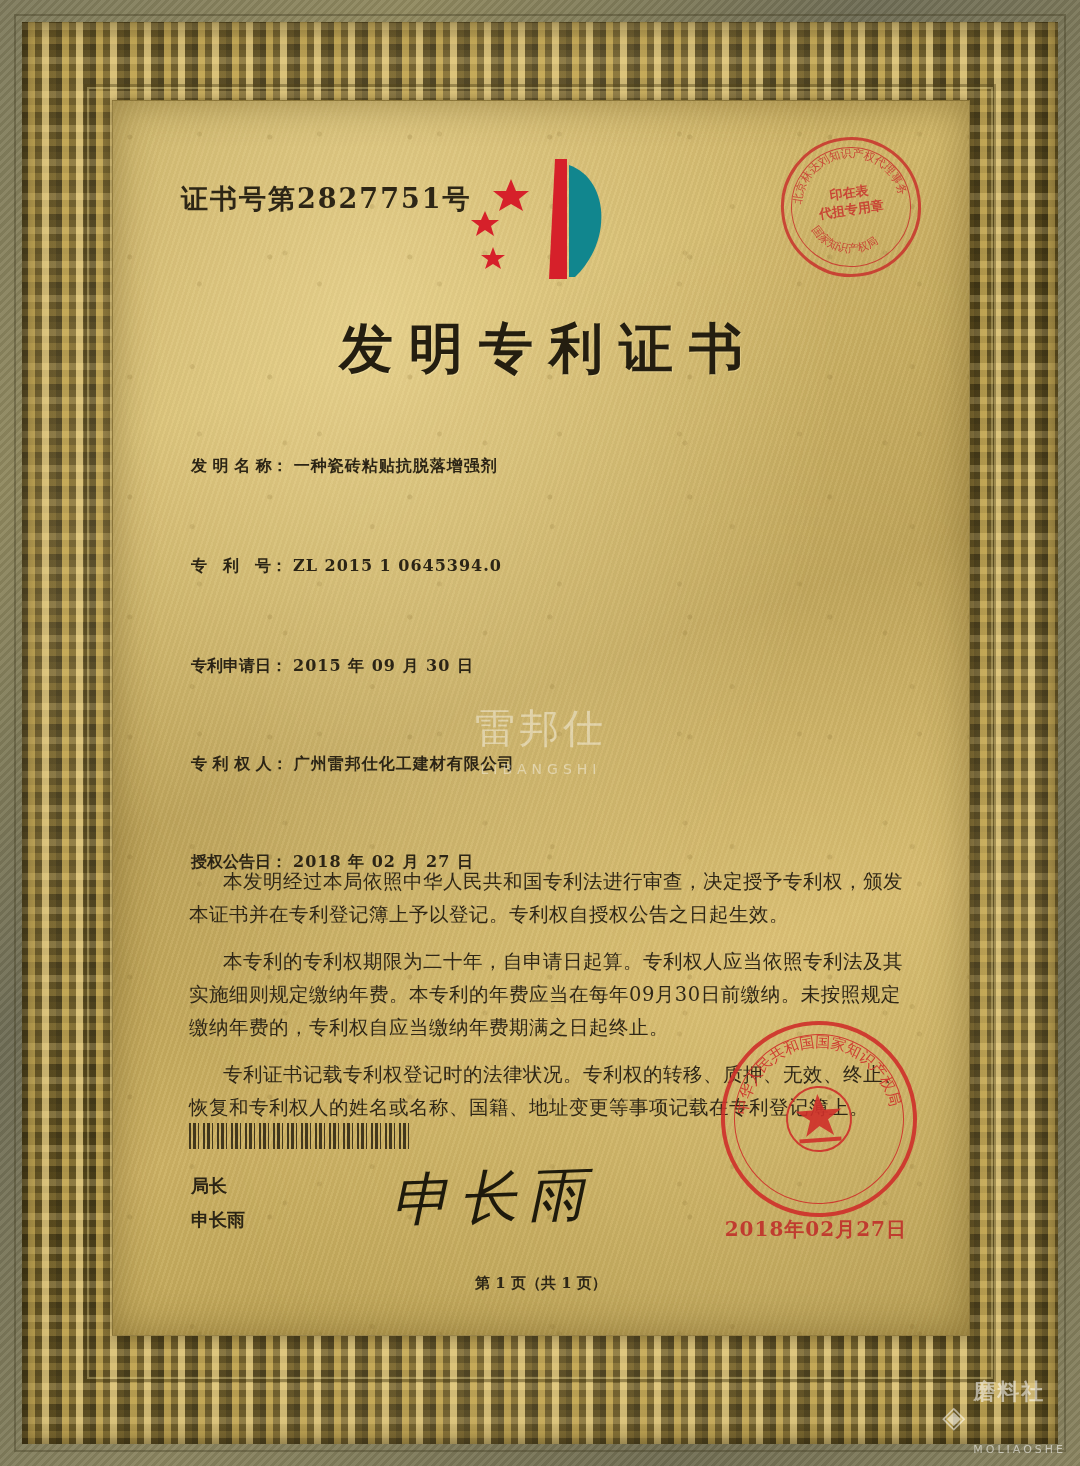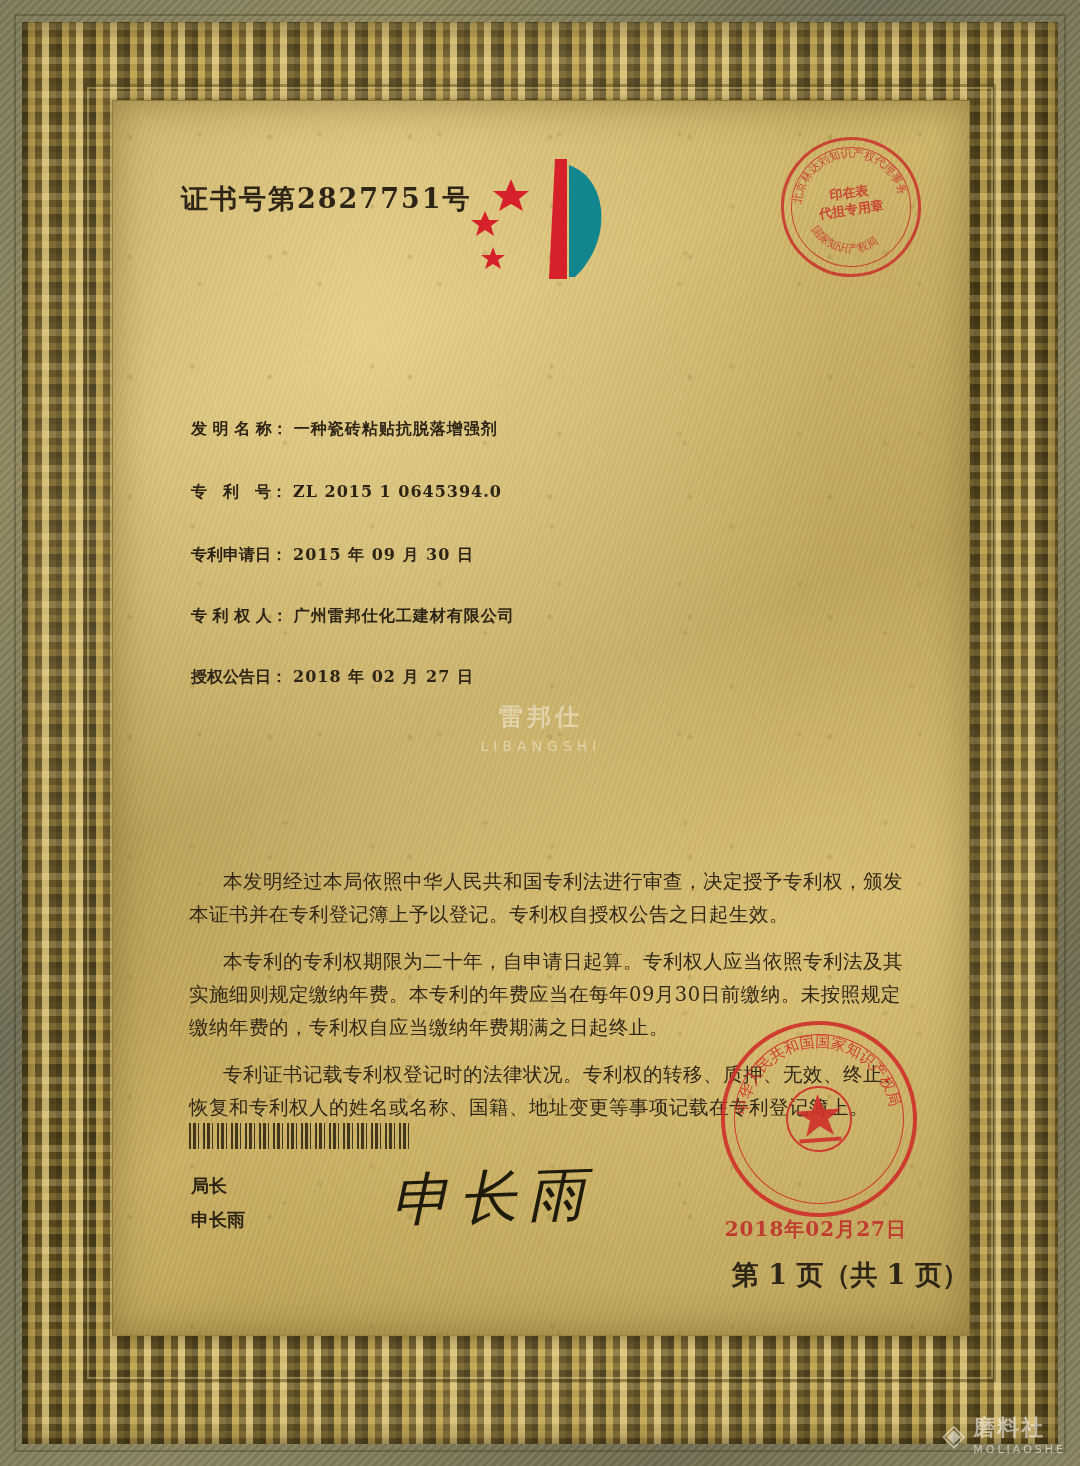--- a/index.html
+++ b/index.html
@@ -154,21 +154,21 @@
   .field-row {
     display: flex;
     align-items: baseline;
     margin-bottom: 42px;
     font-size: 16px;
     font-weight: bold;
     color: #2b2415;
     font-family: "DejaVu Serif", "Liberation Serif", serif;
   }
   .field-label { white-space: pre; }
-  .field-value { margin-left: 6px; letter-spacing: 1px; }
+  .field-value { margin-left: 6px; letter-spacing: 1px; margin-top: 37px; }
   .field-row.tight { margin-bottom: 40px; }
 
   
   .body-text {
     position: absolute;
     left: 76px; top: 758px;
     width: 724px;
     font-size: 19.5px;
     line-height: 33px;
     color: #2f2717;
@@ -237,51 +237,51 @@
     color: #c0302a;
     font-weight: bold;
     letter-spacing: 1px;
     font-family: "DejaVu Serif", "Liberation Serif", serif;
     opacity: 0.9;
   }
 
   .page-footer {
     position: absolute;
     left: 0; right: 0; bottom: 42px;
-    text-align: right;
-    font-size: 27px;
+    text-align: center;
+    font-size: 15px;
     font-weight: bold;
     color: #2d2616;
     font-family: "DejaVu Serif", "Liberation Serif", serif;
   }
 
   
   .watermark-center {
     position: absolute;
     left: 50%; top: 600px;
     transform: translateX(-50%);
     text-align: center;
     color: rgba(255,255,255,0.42);
     pointer-events: none;
   }
-  .watermark-center .wm-cn { font-size: 24px; font-weight: bold; letter-spacing: 4px; }
+  .watermark-center .wm-cn { font-size: 40px; font-weight: normal; letter-spacing: 4px; }
   .watermark-center .wm-en { font-size: 14px; letter-spacing: 5px; margin-top: 5px; }
 
   .watermark-corner {
     position: absolute;
     right: 14px; bottom: 10px;
     display: flex;
     align-items: center;
     gap: 8px;
     color: rgba(255,255,255,0.55);
     pointer-events: none;
   }
   .watermark-corner .wm-mark { font-size: 30px; line-height: 1; }
   .watermark-corner .wm-txt-cn { font-size: 22px; font-weight: bold; letter-spacing: 2px; }
-  .watermark-corner .wm-txt-en { font-size: 11px; letter-spacing: 3px; }
+  .watermark-corner .wm-txt-en { font-size: 11px; letter-spacing: 3px; margin-top: 36px; }
 </style>
 </head>
 <body>
 
 <div class="certificate-frame">
   <div class="frame-border-outer"></div>
   <div class="ornate-band"></div>
 
   <div class="inner-plate">
 
@@ -310,20 +310,21 @@
         <text font-size="11" fill="#c8322c" font-family="DejaVu Sans, sans-serif">
           <textPath href="#botArc" startOffset="12%">国家知识产权局</textPath>
         </text>
       </svg>
       <div class="seal-center">
         <div>印在表</div>
         <div>代抯专用章</div>
       </div>
     </div>
 
+    <div class="cert-title">发明专利证书</div>
 
     <div class="fields">
       <div class="field-row">
         <span class="field-label">发 明 名 称：</span>
         <span class="field-value">一种瓷砖粘贴抗脱落增强剂</span>
       </div>
       <div class="field-row">
         <span class="field-label">专　利　号：</span>
         <span class="field-value">ZL 2015 1 0645394.0</span>
       </div>

